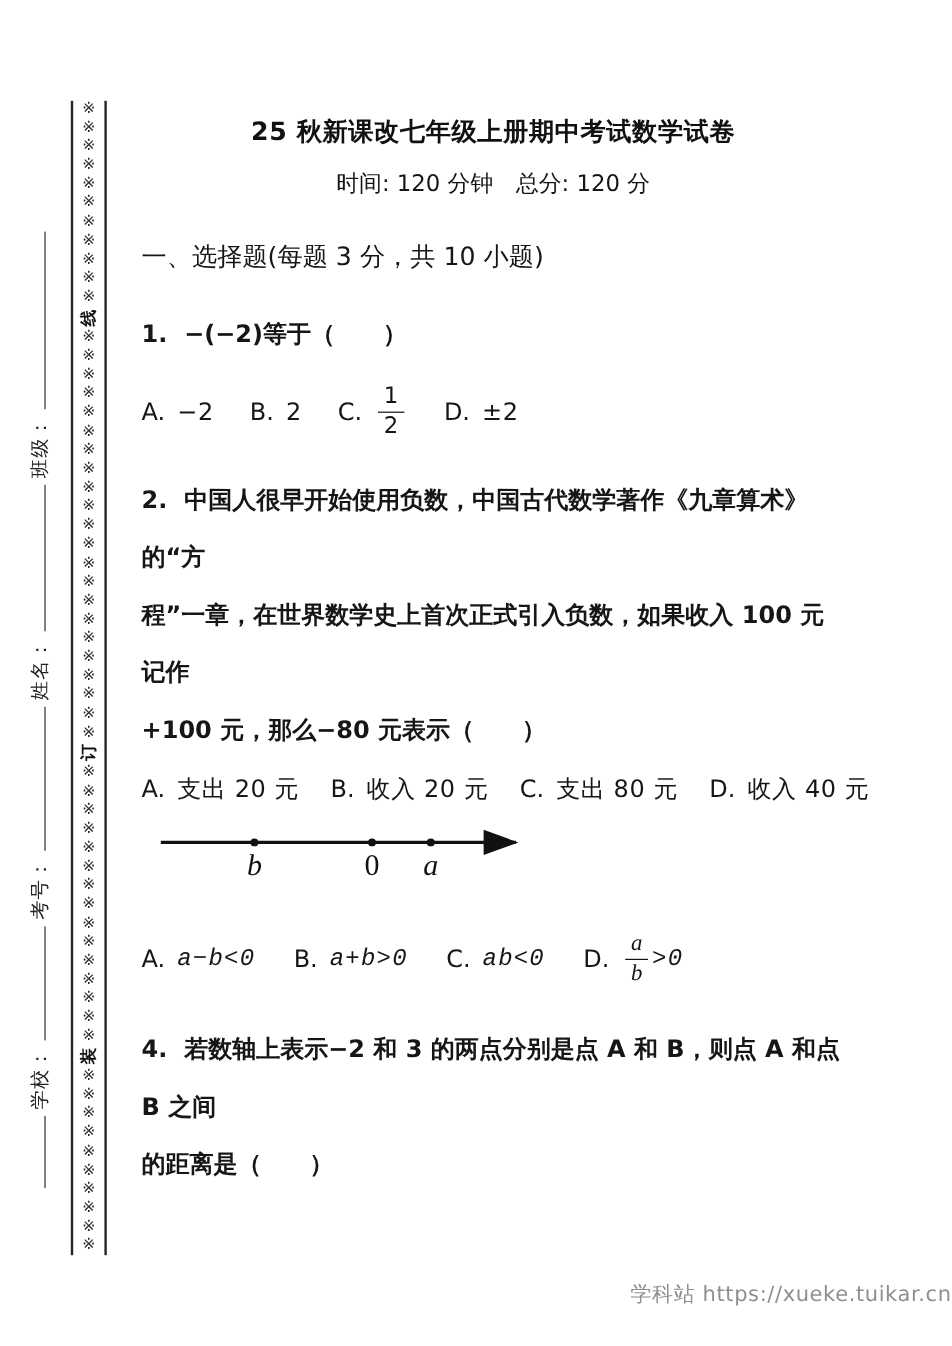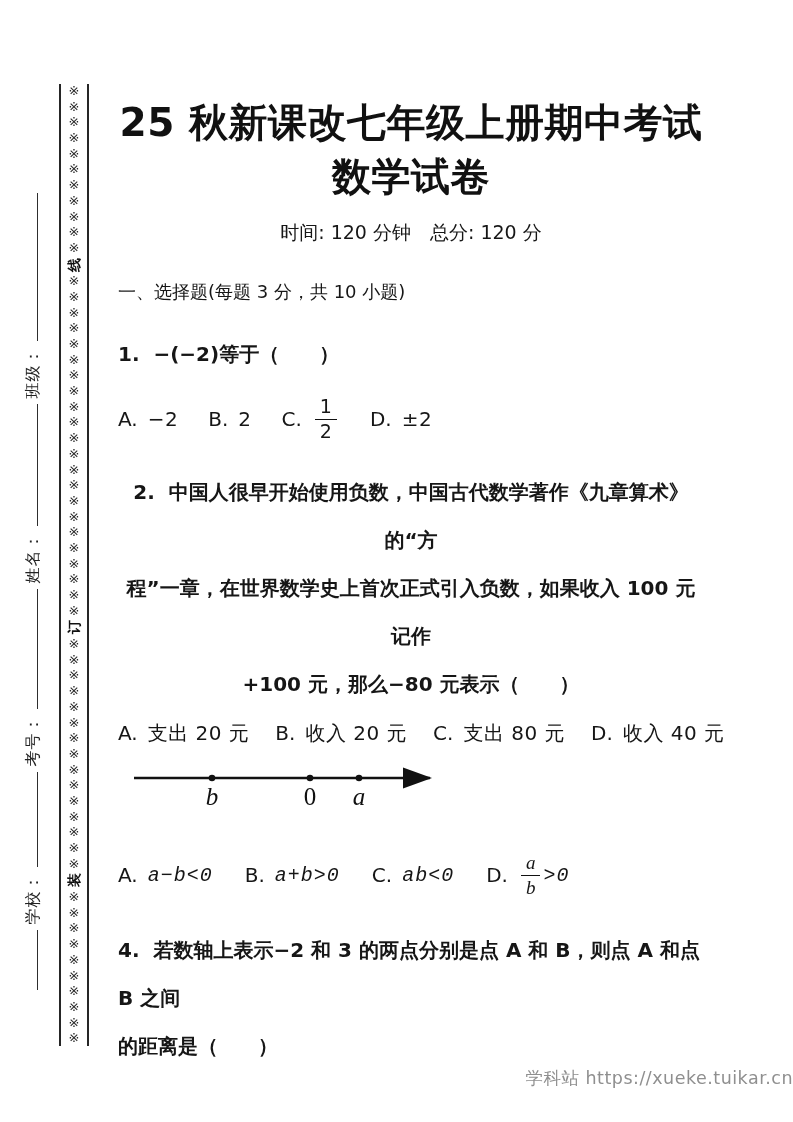--- a/index.html
+++ b/index.html
@@ -22,27 +22,27 @@
     position:absolute;left:59px;top:84px;width:30px;height:962px;
     border-left:2px solid #262626;border-right:2px solid #262626;
     display:flex;flex-direction:column;justify-content:space-between;align-items:center;
     box-sizing:border-box;
   }
   .strip-sym{font-size:13px;line-height:14px;color:#2b2b2b;}
   .bind-char{font-size:14px;line-height:16px;color:#111;font-weight:bold;
     transform:rotate(-90deg);display:block;}
   
   .content{position:absolute;left:118px;top:88px;width:586px;}
-  .title{margin:8px 0 16px;font-size:39px;font-weight:700;text-align:center;
+  .title{margin:8px 0 16px;font-size:21px;font-weight:700;text-align:center;
     letter-spacing:0.5px;color:#111;}
   .info{margin-top:16px;font-size:19px;text-align:center;color:#161616;}
-  .section{margin-top:34px;font-size:18px;color:#161616;}
+  .section{margin-top:34px;font-size:21px;color:#161616;}
   .qtext{font-size:20px;line-height:48px;white-space:pre-wrap;color:#161616;font-weight:bold;}
   .q1{margin-top:26px;}
-  .q2{margin-top:18px;text-align:center;}
+  .q2{margin-top:18px;}
   .q3{margin-top:26px;}
   .q4{margin-top:20px;}
   .opts{display:flex;align-items:center;font-size:20px;color:#161616;}
   .opts-q1{margin-top:10px;gap:30px;min-height:62px;}
   .opts-q2{margin-top:10px;gap:26px;min-height:30px;}
   .opts-q3{margin-top:34px;gap:32px;min-height:62px;}
   .opt{display:flex;align-items:center;white-space:nowrap;}
   .opt-label{margin-right:10px;}
   .plain{letter-spacing:0.5px;}
   .expr{font-family:Liberation Mono, monospace;font-style:italic;

